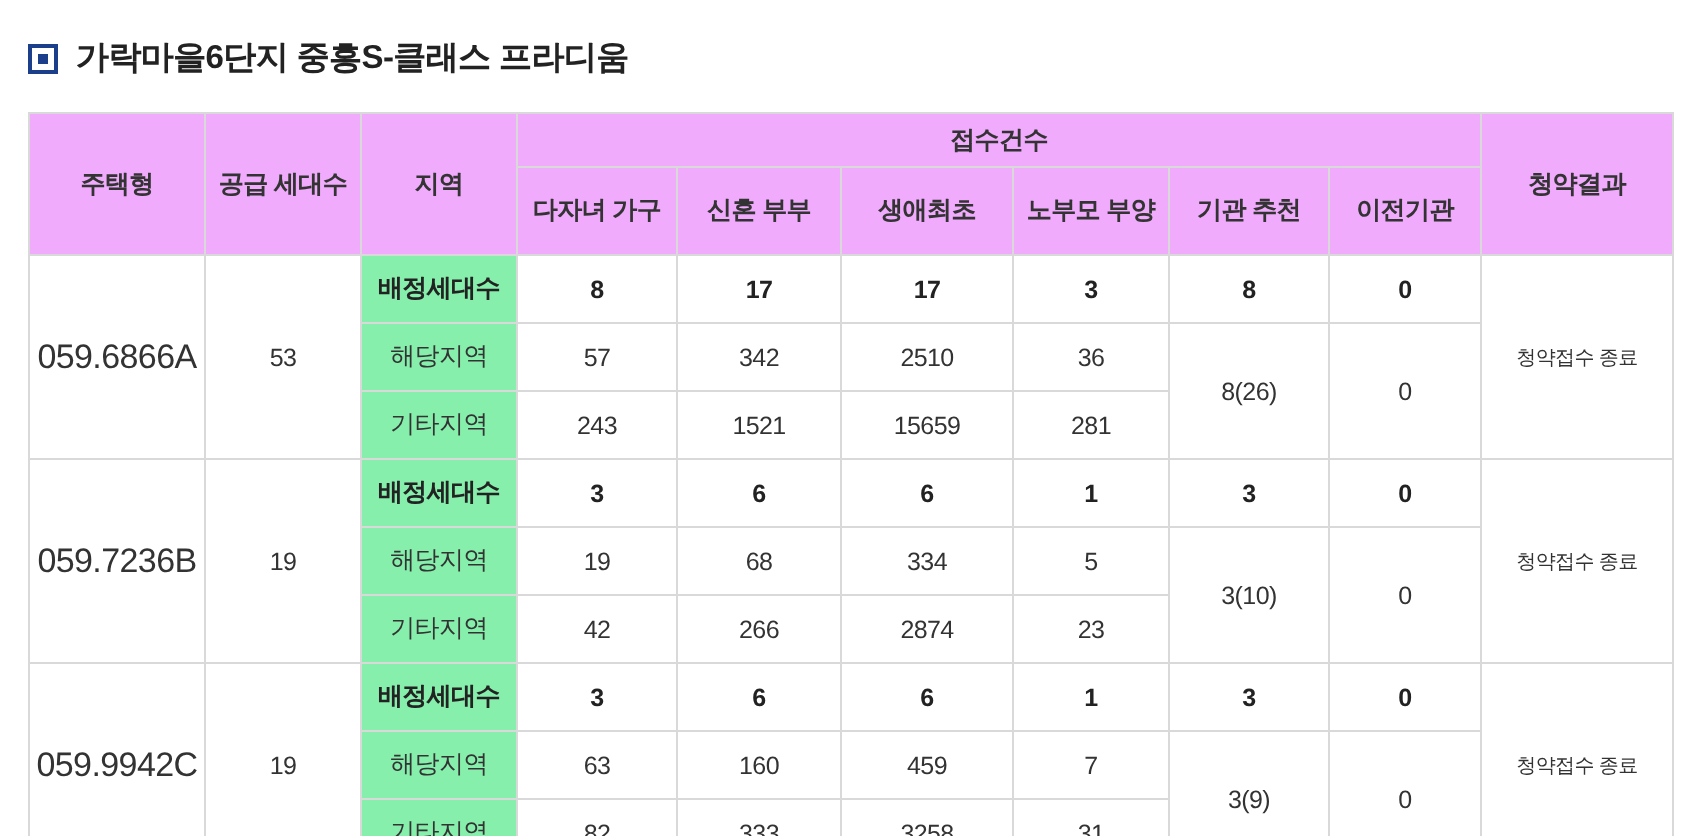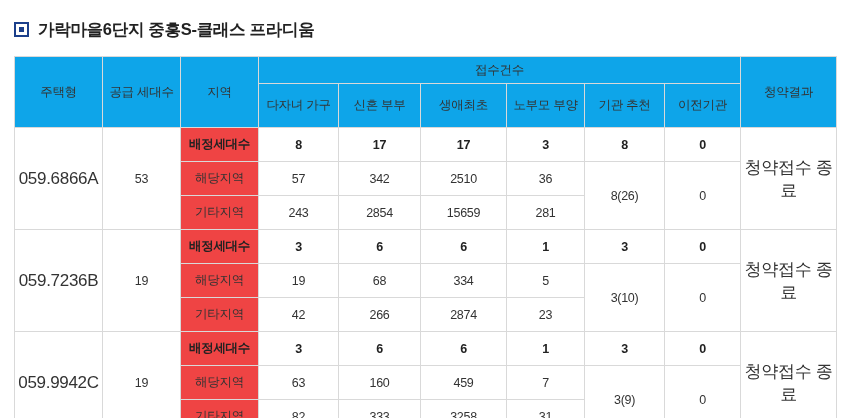--- a/index.html
+++ b/index.html
@@ -69,58 +69,58 @@
   table.appl th,
   table.appl td {
     border: 1px solid #d9d9d9;
     text-align: center;
     vertical-align: middle;
     padding: 0 2px;
     color: #333333;
     letter-spacing: -0.3px;
   }
   table.appl thead th {
-    background: #0ea5e9;
-    font-weight: normal;
+    background: #f0abfc;
+    font-weight: bold;
     color: #333333;
     height: 26px;
   }
   thead .group-head {
     height: 24px;
   }
   thead .sub-head {
     height: 44px;
     line-height: 1.15;
     margin-left: 43px;
   }
   .tall-head {
     height: 68px;
   }
 
   tbody td {
     height: 33px;
     background: #ffffff;
   }
   td.rowlabel {
-    background: #ef4444;
+    background: #86efac;
     font-size: 12.5px;
   }
   td.rowlabel.bold {
     font-weight: bold;
     color: #222222;
   }
   td.num.bold {
     font-weight: bold;
     color: #222222;
   }
   td.type-cell {
     font-size: 17px;
   }
   td.result-cell {
-    font-size: 17px;
+    font-size: 10px;
   }
   .group-sep td {
     border-top: 1px solid #bdbdbd;
   }
 
   
   col.c-type    { width: 88px; }
   col.c-supply  { width: 78px; }
   col.c-region  { width: 78px; }
   col.c-multi   { width: 80px; }
@@ -191,21 +191,21 @@
           <td class="num">57</td>
           <td class="num">342</td>
           <td class="num">2510</td>
           <td class="num">36</td>
           <td class="num" rowspan="2">8(26)</td>
           <td class="num" rowspan="2">0</td>
         </tr>
         <tr>
           <td class="rowlabel">기타지역</td>
           <td class="num">243</td>
-          <td class="num">2854</td>
+          <td class="num">1521</td>
           <td class="num">15659</td>
           <td class="num">281</td>
         </tr>
 
         <tr class="group-sep">
           <td class="type-cell" rowspan="3">059.7236B</td>
           <td rowspan="3">19</td>
           <td class="rowlabel bold">배정세대수</td>
           <td class="num bold">3</td>
           <td class="num bold">6</td>

